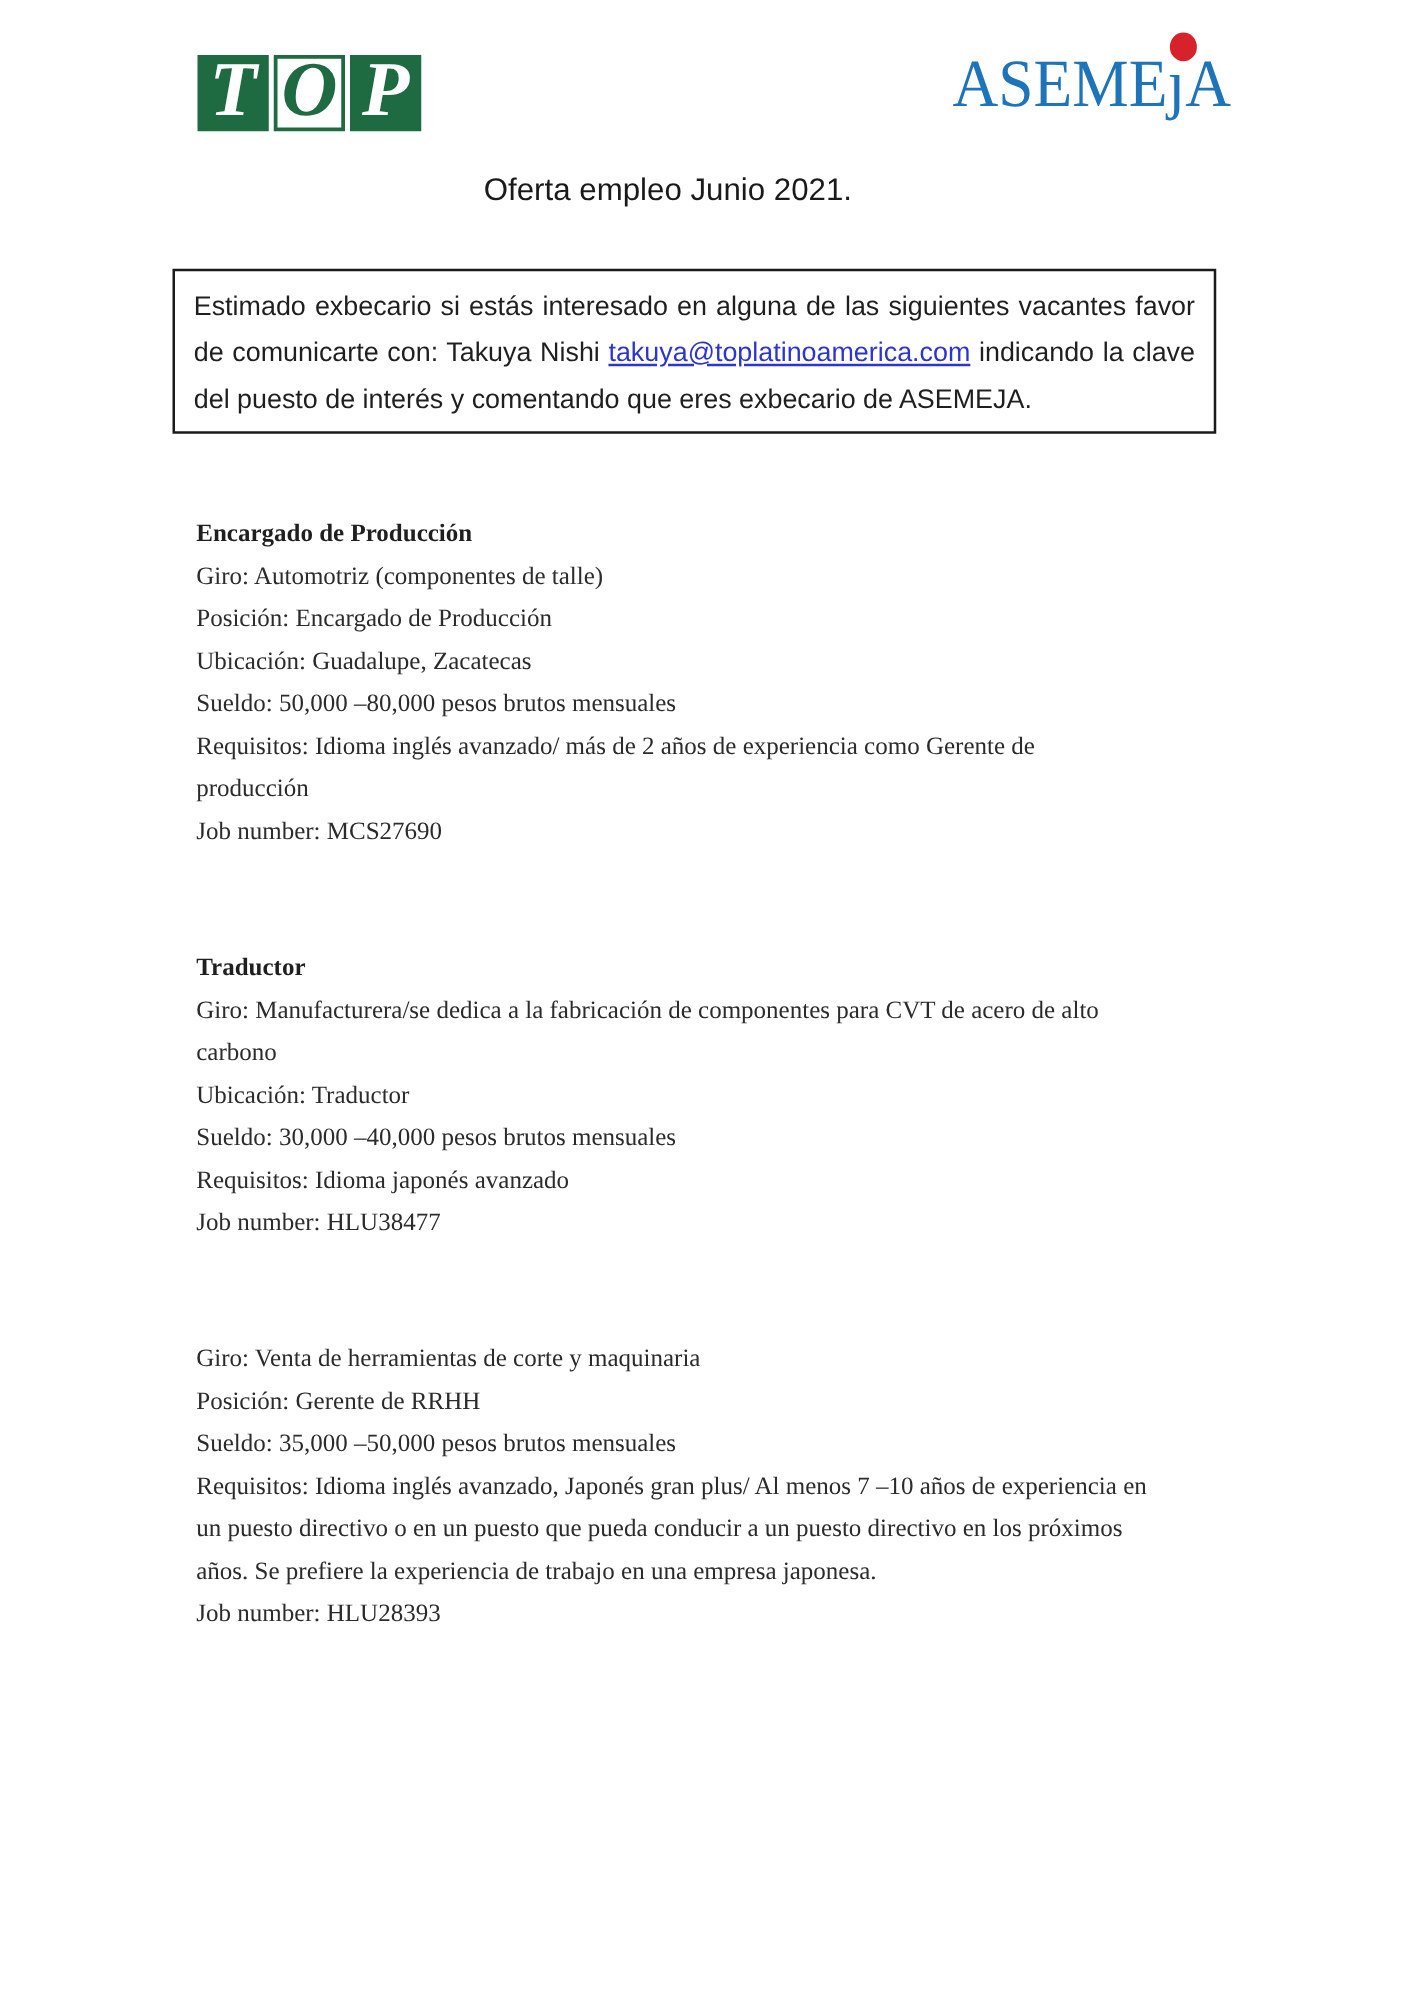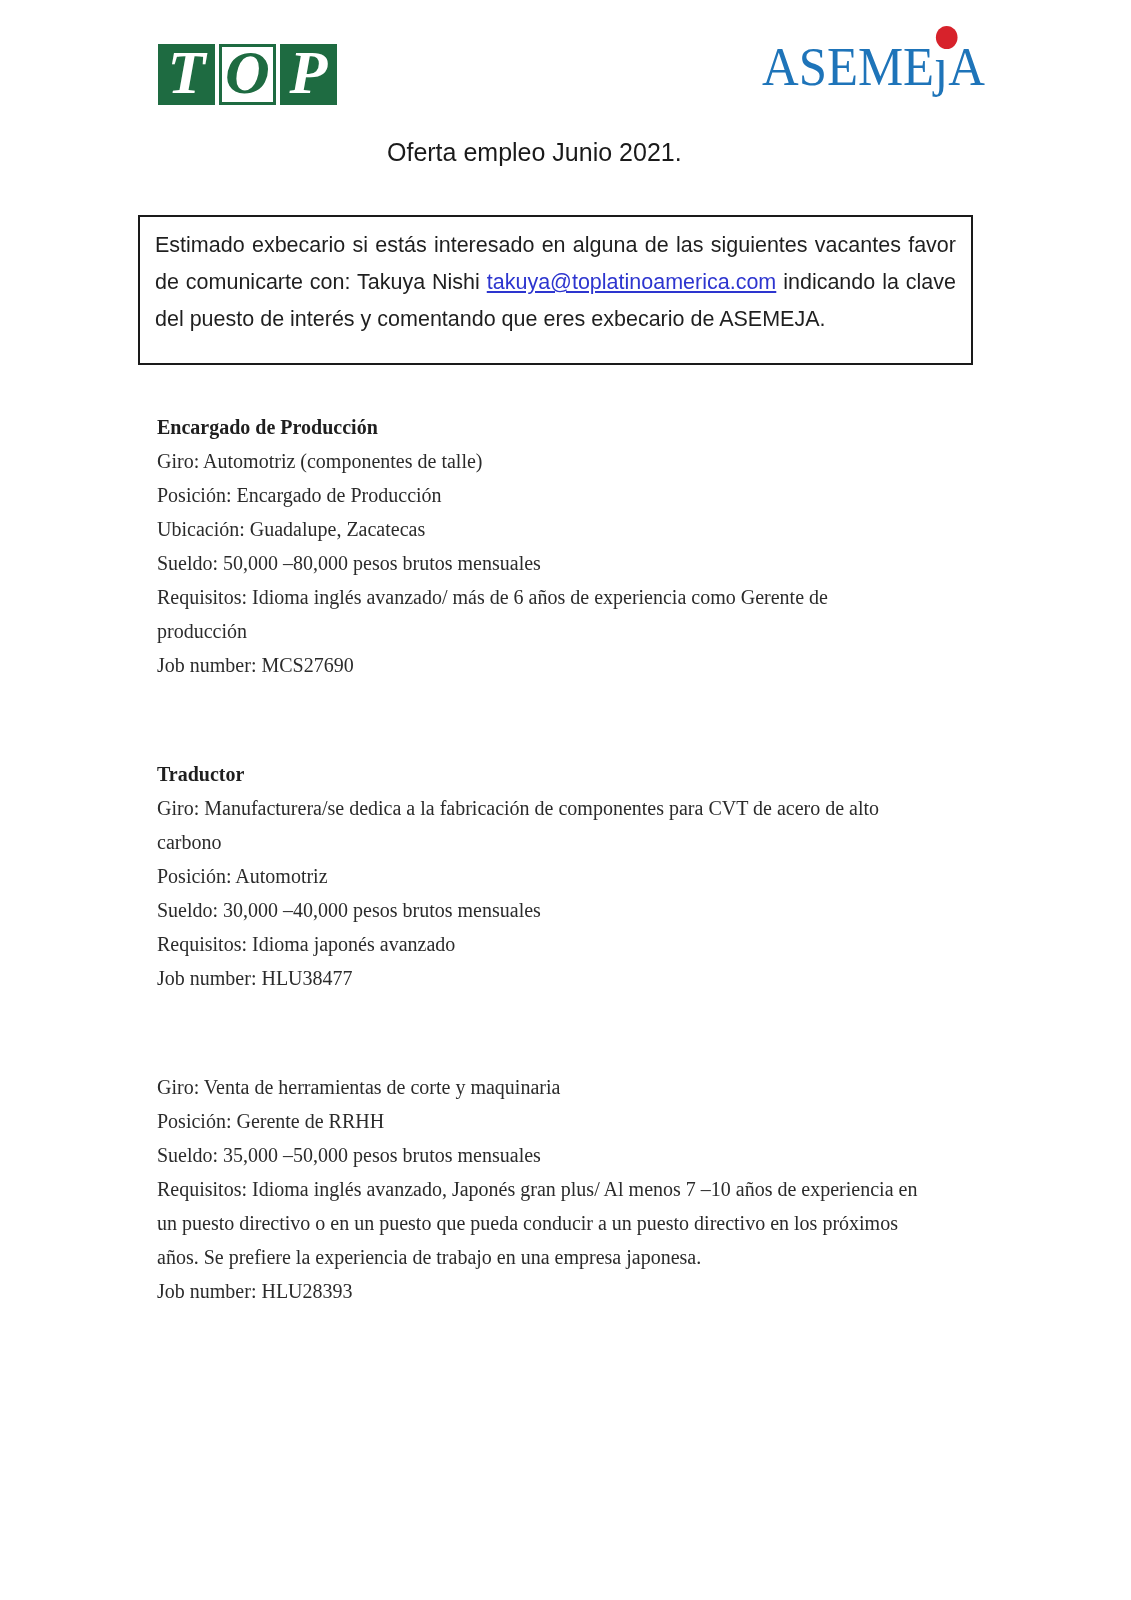--- a/index.html
+++ b/index.html
@@ -31,21 +31,21 @@
   }
 
   
   .doc-title{
     position:absolute;left:387px;top:106px;
     font-family:"Liberation Sans",sans-serif;font-size:25px;color:#1a1a1a;margin-top:32px;
   }
 
   
   .notice-box{
-    position:absolute;left:138px;top:215px;width:835px;height:150px;box-sizing:border-box;
+    position:absolute;left:138px;top:215px;width:835px;height:132px;box-sizing:border-box;
     border:2px solid #1a1a1a;padding:10px 15px;
     font-family:"Liberation Sans",sans-serif;font-size:21.5px;line-height:37px;
     text-align:justify;color:#1f1f1f;
   }
   .email{color:#2d35cf;text-decoration:underline;cursor:pointer;}
 
   
   .content{position:absolute;left:157px;top:410px;width:900px;font-size:20px;line-height:34px;}
   .job{margin-bottom:75px;}
   .job p{margin:0;white-space:pre-wrap;}
@@ -75,30 +75,30 @@
   <div class="notice-box"><span>Estimado exbecario si estás interesado en alguna de las siguientes vacantes favor de comunicarte con: Takuya Nishi </span><a class="email">takuya@toplatinoamerica.com</a><span> indicando la clave del puesto de interés y comentando que eres exbecario de ASEMEJA.</span></div>
 
   <div class="content">
 
     <div class="job">
       <p class="job-title">Encargado de Producción</p>
       <p>Giro: Automotriz (componentes de talle)</p>
       <p>Posición: Encargado de Producción</p>
       <p>Ubicación: Guadalupe, Zacatecas</p>
       <p>Sueldo: 50,000 –80,000 pesos brutos mensuales</p>
-      <p>Requisitos: Idioma inglés avanzado/ más de 6 años de experiencia como Gerente de
+      <p>Requisitos: Idioma inglés avanzado/ más de 2 años de experiencia como Gerente de
 producción</p>
       <p>Job number: MCS27690</p>
     </div>
 
     <div class="job">
       <p class="job-title">Traductor</p>
       <p>Giro: Manufacturera/se dedica a la fabricación de componentes para CVT de acero de alto
 carbono</p>
-      <p>Posición: Automotriz</p>
+      <p>Ubicación: Traductor</p>
       <p>Sueldo: 30,000 –40,000 pesos brutos mensuales</p>
       <p>Requisitos: Idioma japonés avanzado</p>
       <p>Job number: HLU38477</p>
     </div>
 
     <div class="job">
       <p>Giro: Venta de herramientas de corte y maquinaria</p>
       <p>Posición: Gerente de RRHH</p>
       <p>Sueldo: 35,000 –50,000 pesos brutos mensuales</p>
       <p>Requisitos: Idioma inglés avanzado, Japonés gran plus/ Al menos 7 –10 años de experiencia en

